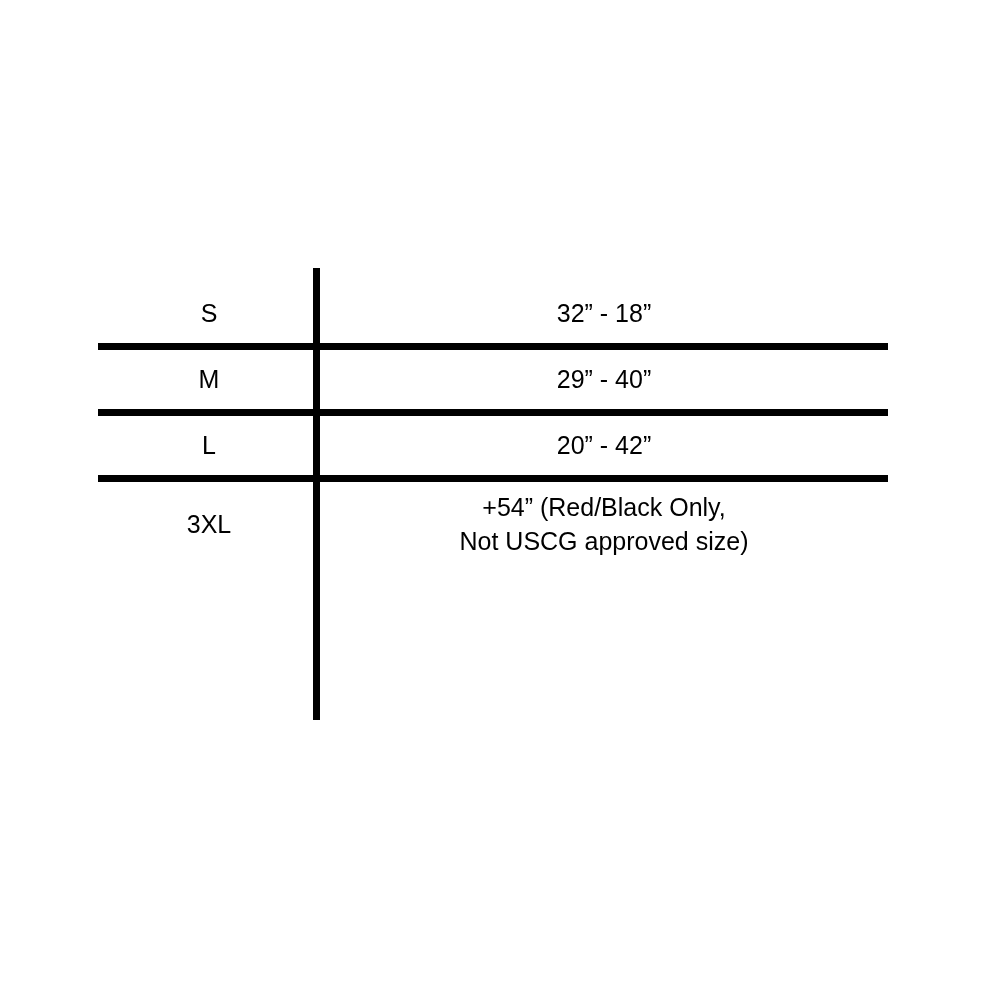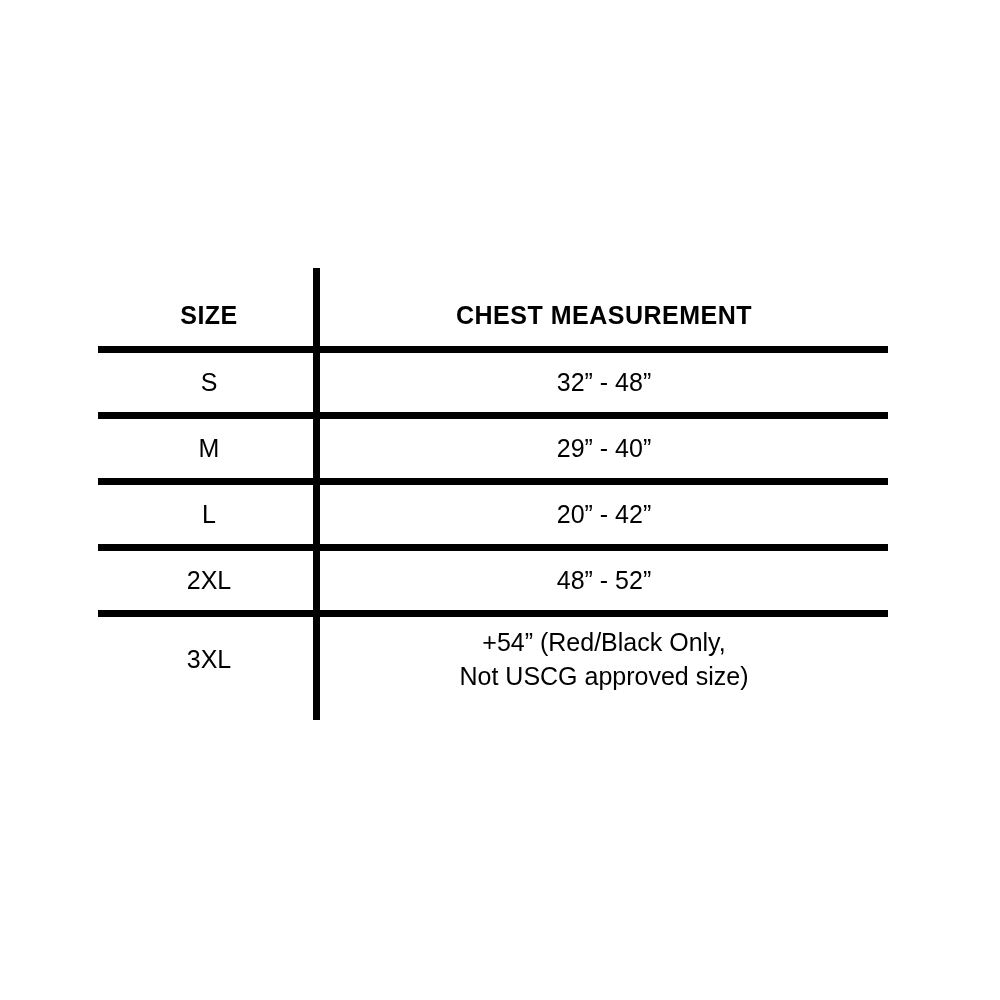--- a/index.html
+++ b/index.html
@@ -94,45 +94,37 @@
 
   <div class="v-divider"></div>
 
   <div class="chart-wrap">
     <table class="size-table">
       <colgroup>
         <col class="c-size">
         <col class="c-chest">
       </colgroup>
       <tbody>
-        <tr class="row-sep">
-          <td class="head-cell">SIZE</td>
-          <td class="head-cell">CHEST MEASUREMENT</td>
-        </tr>
 
         <tr class="row-sep">
           <td class="body-cell">S</td>
-          <td class="body-cell nowrap">32” - 48”</td>
+          <td class="body-cell nowrap">32” - 18”</td>
         </tr>
 
         <tr class="row-sep">
           <td class="body-cell">M</td>
           <td class="body-cell nowrap">29” - 40”</td>
         </tr>
 
         <tr class="row-sep">
           <td class="body-cell">L</td>
           <td class="body-cell nowrap">20” - 42”</td>
         </tr>
 
 
-        <tr class="row-sep">
-          <td class="body-cell">2XL</td>
-          <td class="body-cell nowrap">48” - 52”</td>
-        </tr>
 
         <tr>
           <td class="last-cell">3XL</td>
           <td class="last-cell multiline">+54” (Red/Black Only,
 Not USCG approved size)</td>
         </tr>
       </tbody>
     </table>
   </div>
 

